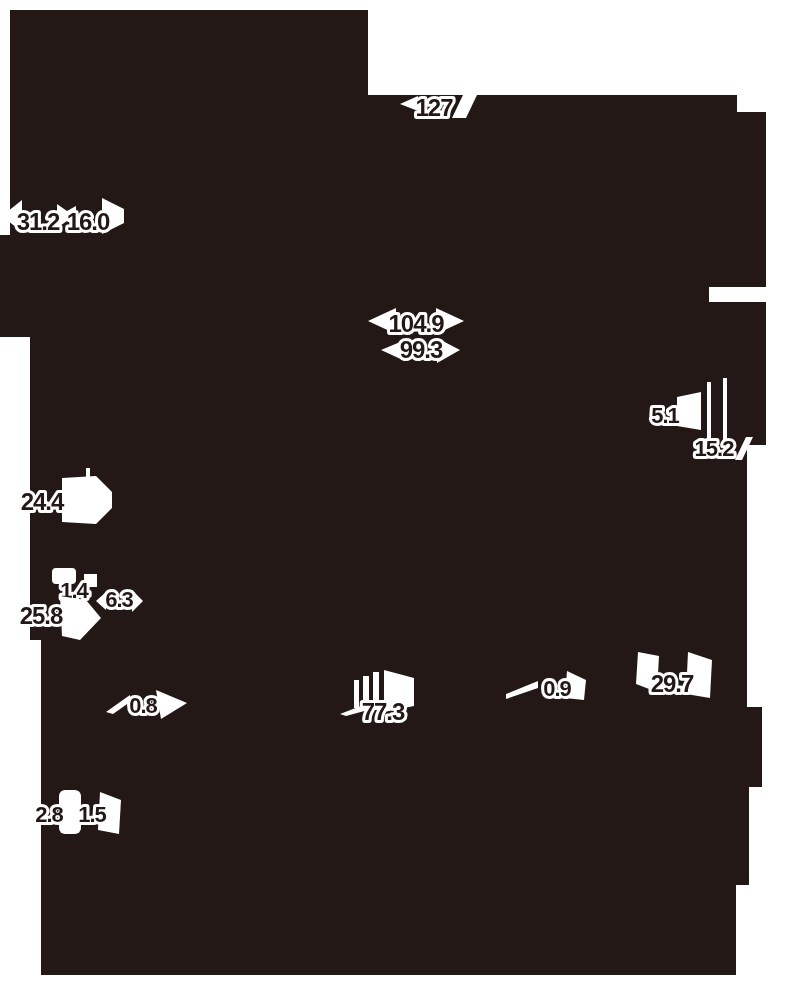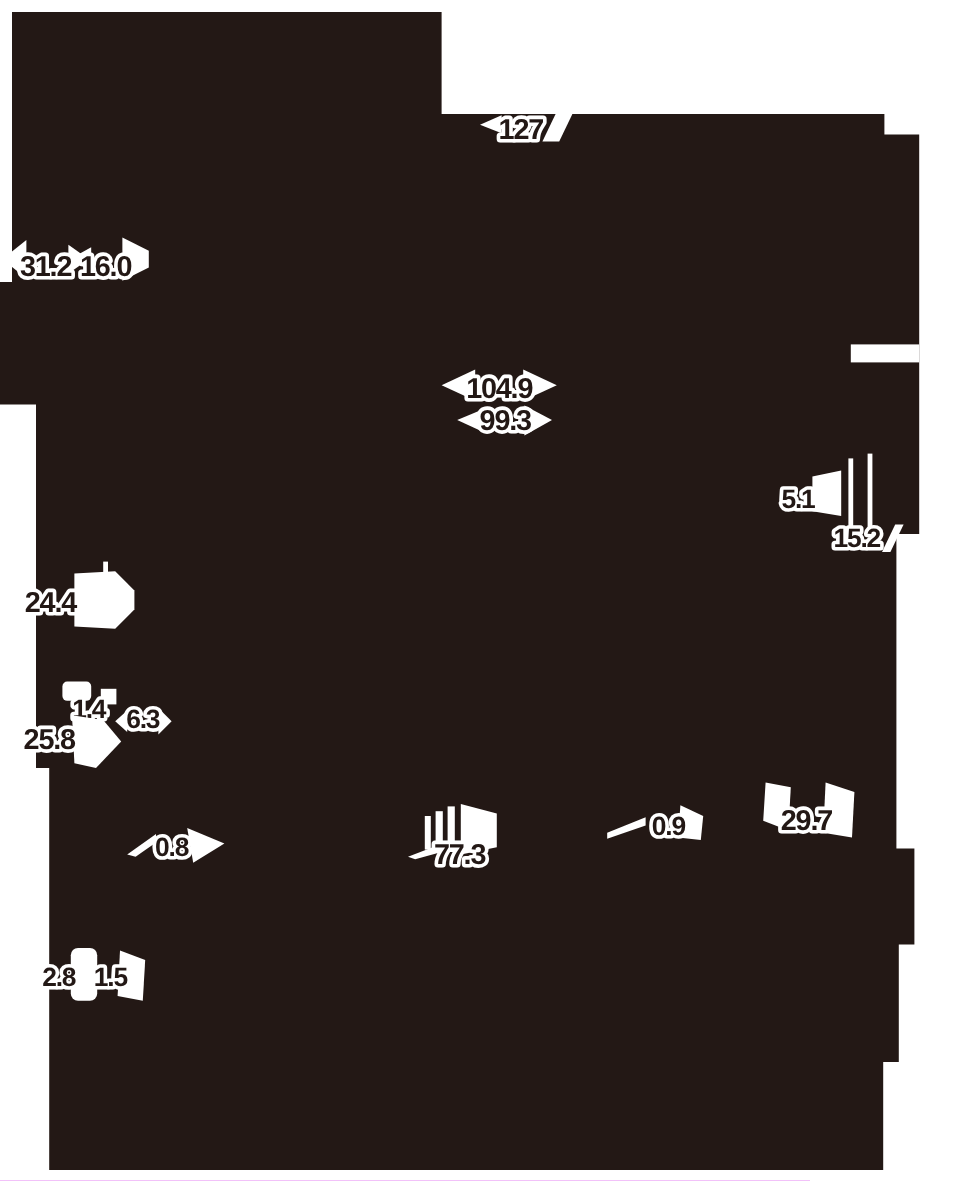--- a/index.html
+++ b/index.html
@@ -8,21 +8,21 @@
     background: #ffffff;
     width: 800px;
     height: 984px;
     overflow: hidden;
     font-family: "Liberation Sans", sans-serif;
   }
   .stage {
     position: relative;
     width: 675px;
     height: 984px;
-    background: #d946ef;
+    background: #22c55e;
   }
   svg { display: block; }
   .dim-text {
     font-family: "Liberation Sans", sans-serif;
     font-weight: 700;
     font-size: 24px;
     letter-spacing: -1px;
     text-anchor: middle;
     paint-order: stroke fill;
     stroke: #ffffff;

